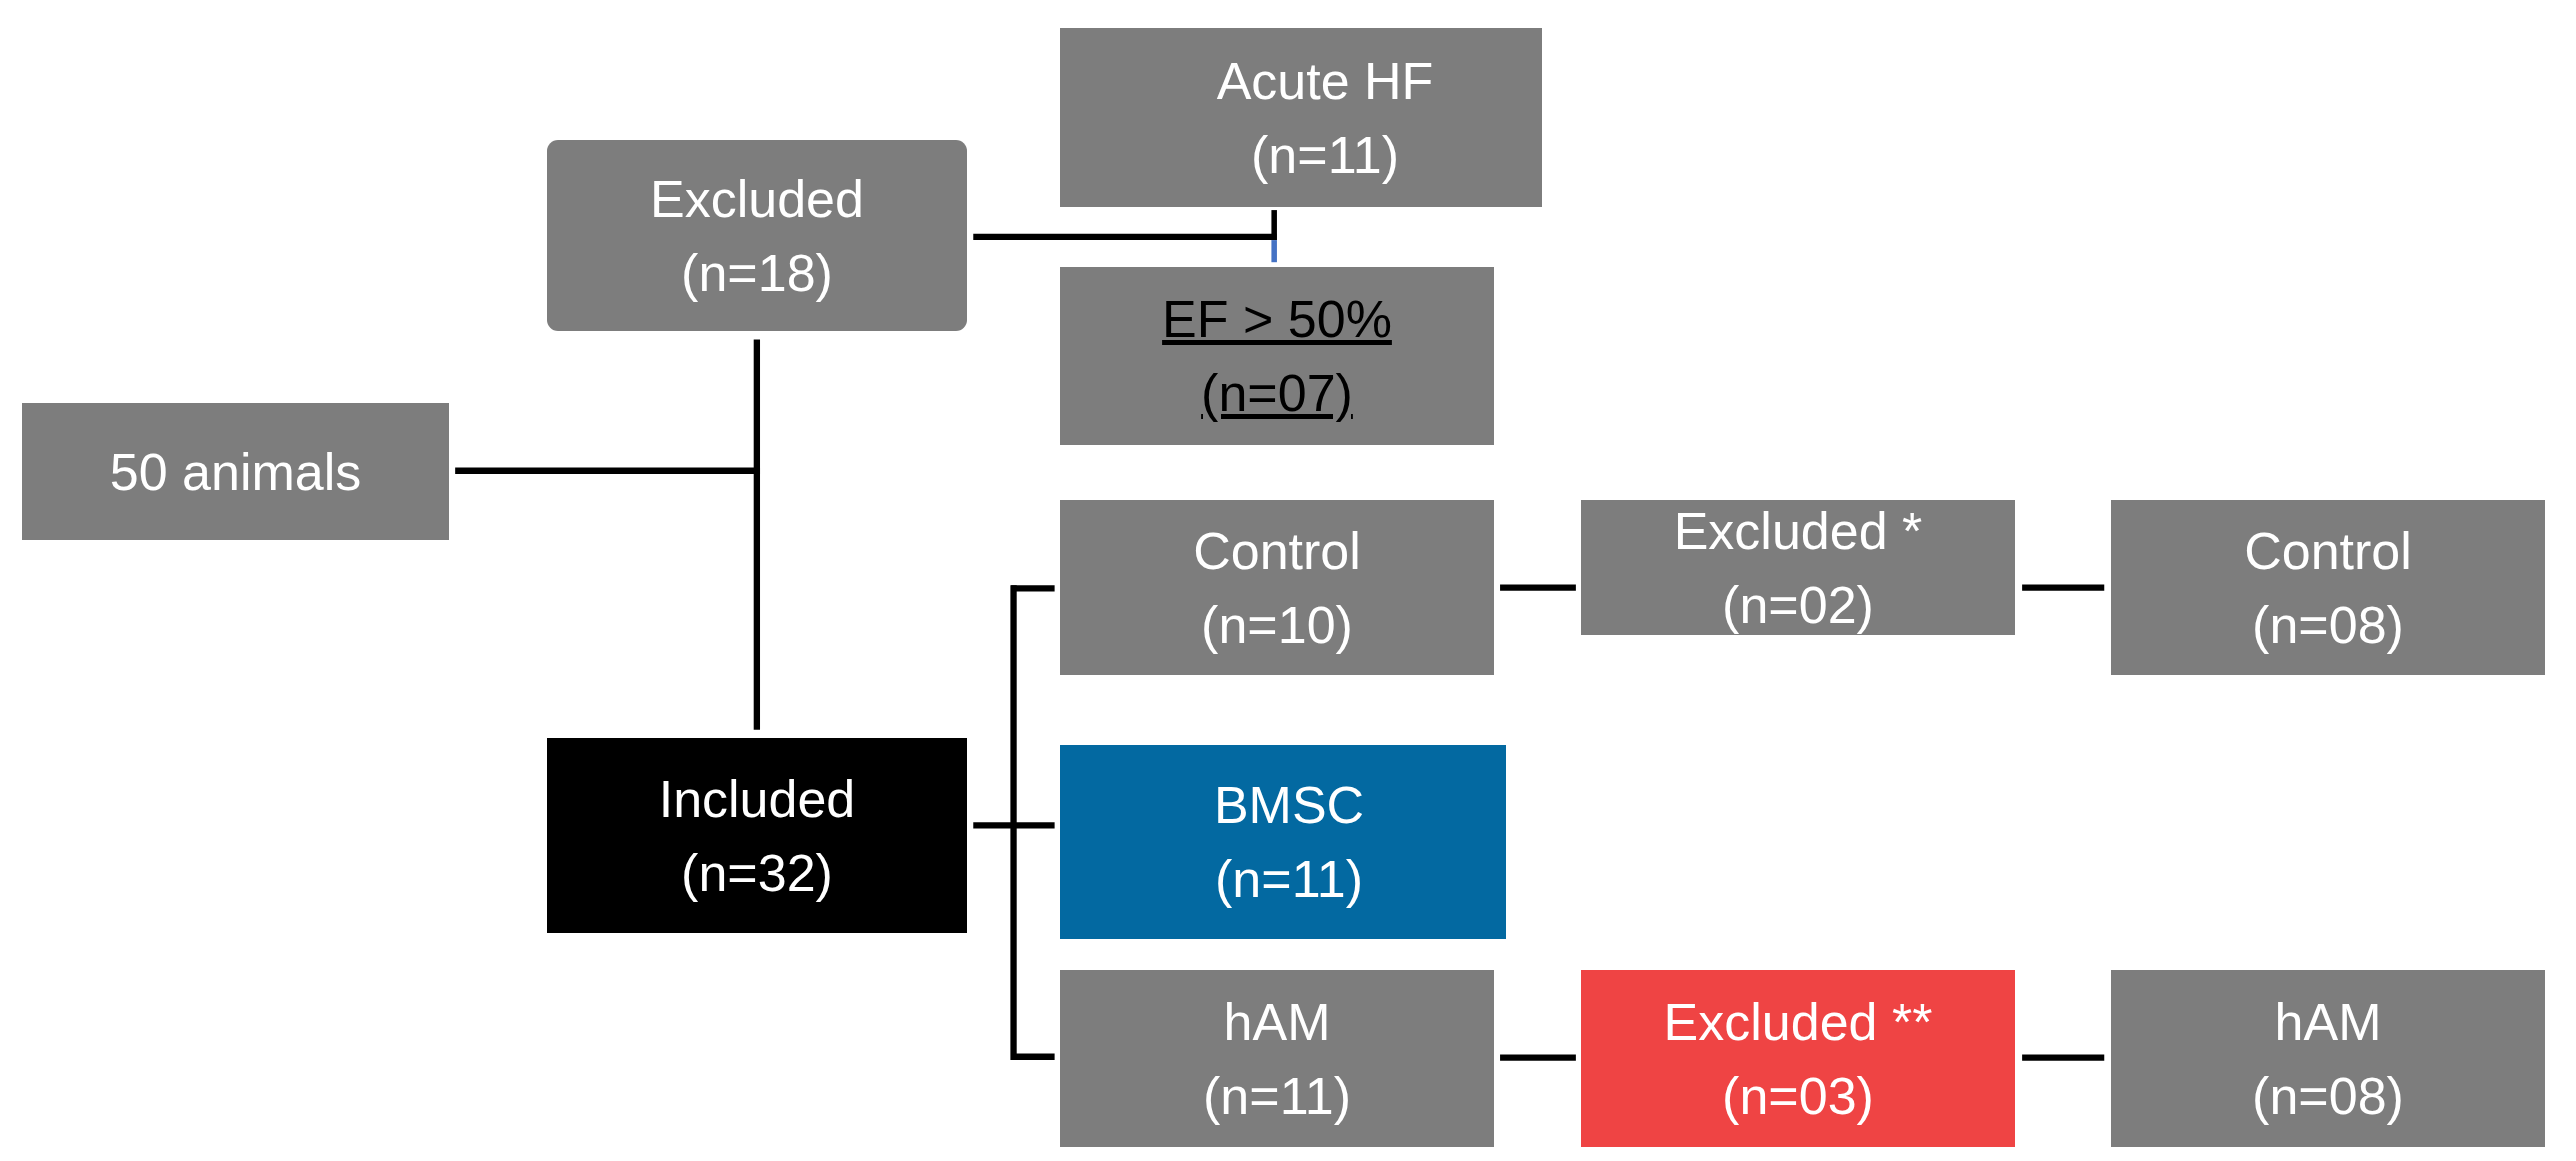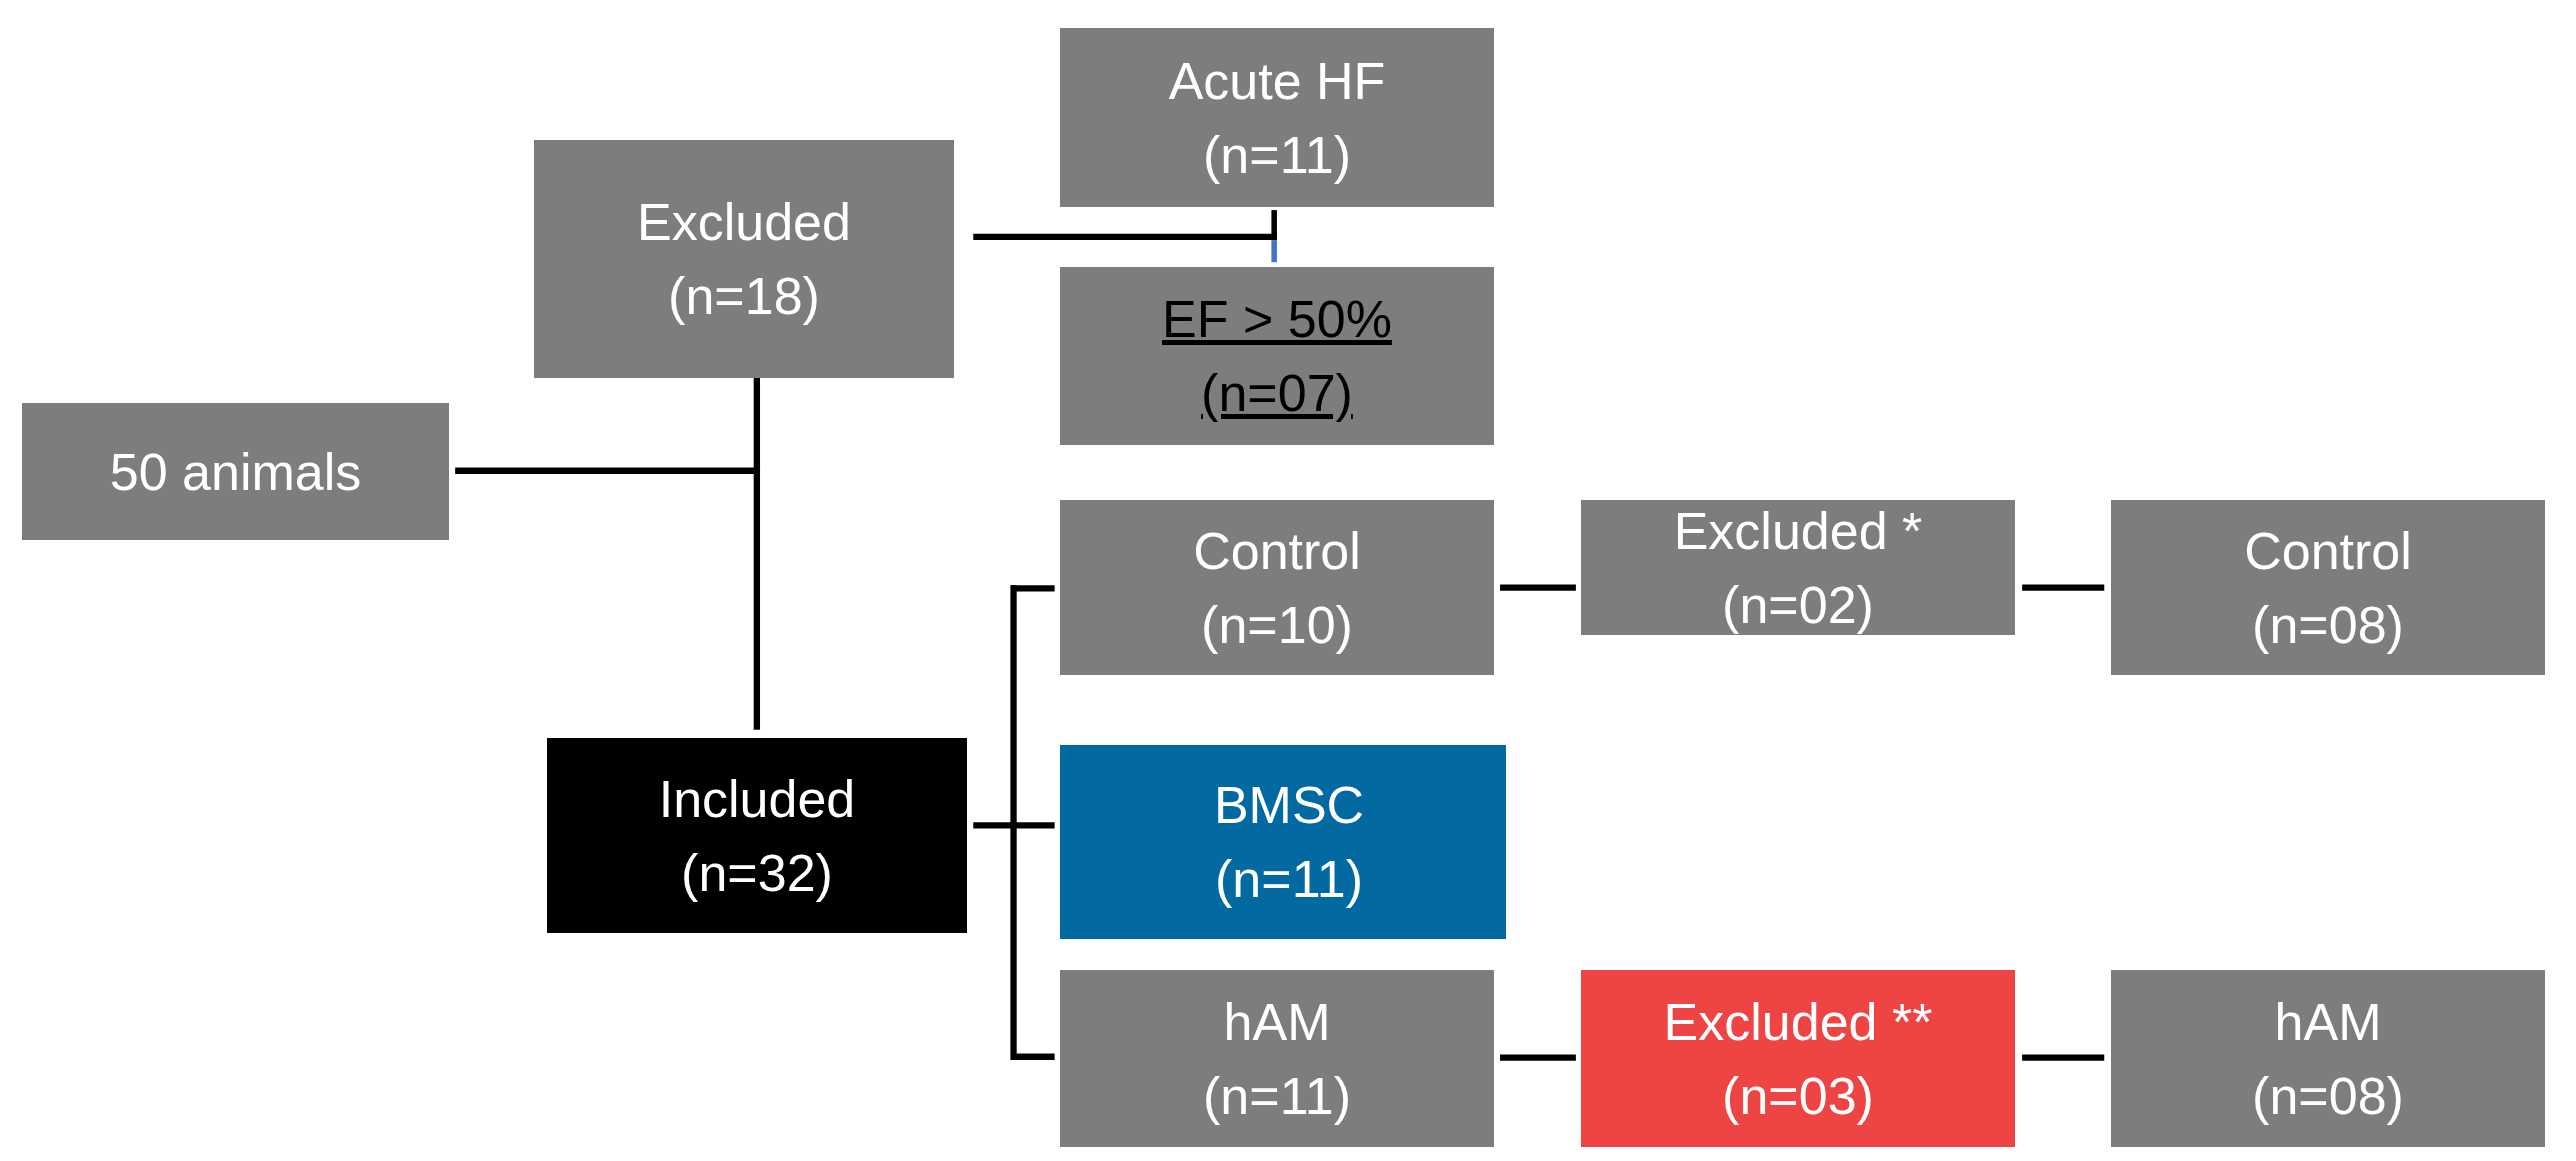--- a/index.html
+++ b/index.html
@@ -30,21 +30,21 @@
     flex-direction: column;
     align-items: center;
     justify-content: center;
     text-align: center;
     font-size: 52px;
     line-height: 74px;
     white-space: nowrap;
   }
   
   .n-total            { left: 22px;   top: 403px;  width: 427px; height: 137px; }
-  .n-excluded         { left: 534px;  top: 140px;  width: 420px; height: 238px; }
+  .n-excluded         { left: 547px;  top: 140px;  width: 420px; height: 191px; border-radius: 11px; }
   .n-acute-hf         { left: 1060px; top: 28.4px;   width: 434px; height: 179px; }
   .n-ef-gt-50         { left: 1060px; top: 267px;  width: 434px; height: 178px; }
   .n-control-initial  { left: 1060px; top: 500px;  width: 434px; height: 175px; }
   .n-control-excluded { left: 1581px; top: 500px;  width: 434px; height: 135px; }
   .n-control-final    { left: 2111px; top: 500px;  width: 434px; height: 175px; }
   .n-included         { left: 547px;  top: 738px;  width: 420px; height: 195px; }
   .n-bmsc             { left: 1060px; top: 745px;  width: 434px; height: 194px; }
   .n-ham-initial      { left: 1060px; top: 970px; width: 434px; height: 177px; }
   .n-ham-excluded     { left: 1581px; top: 970px; width: 434px; height: 177px; }
   .n-ham-final        { left: 2111px; top: 970px; width: 434px; height: 177px; }
@@ -78,21 +78,21 @@
 
   <div class="node n-total" style="background: rgb(125, 125, 125); color: rgb(255, 255, 255);">
     <span>50 animals</span>
   </div>
 
   <div class="node n-excluded" style="background: rgb(125, 125, 125); color: rgb(255, 255, 255);">
     <span>Excluded</span>
     <span>(n=18)</span>
   </div>
 
-  <div class="node n-acute-hf" style="background: rgb(125, 125, 125); color: rgb(255, 255, 255);">
+  <div class="node n-acute-hf" style="background: rgb(125, 125, 125); color: rgb(255, 255, 255); padding-left: 48px;">
     <span>Acute HF</span>
     <span>(n=11)</span>
   </div>
 
   <div class="node n-ef-gt-50" style="background: rgb(125, 125, 125); color: #000000; text-decoration: underline;">
     <span>EF &gt; 50%</span>
     <span>(n=07)</span>
   </div>
 
   <div class="node n-control-initial" style="background: rgb(125, 125, 125); color: rgb(255, 255, 255);">

